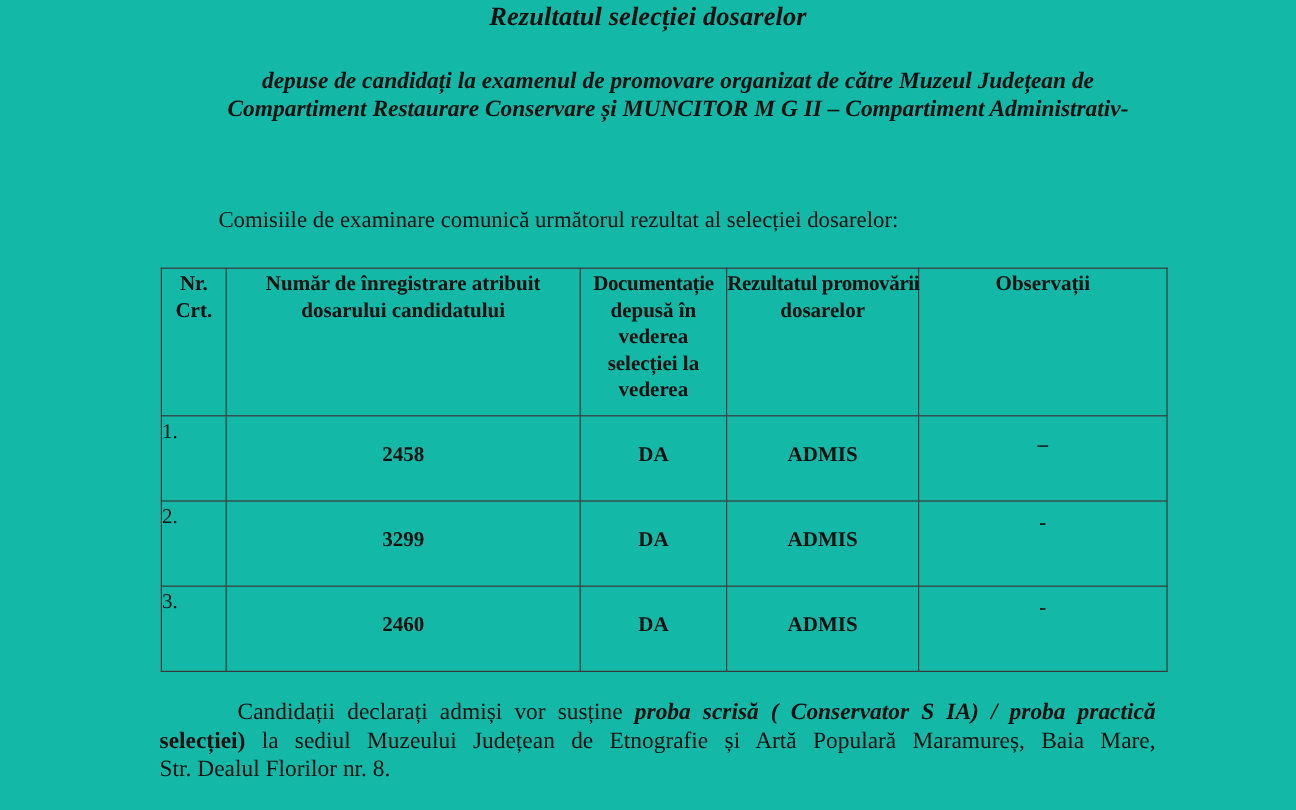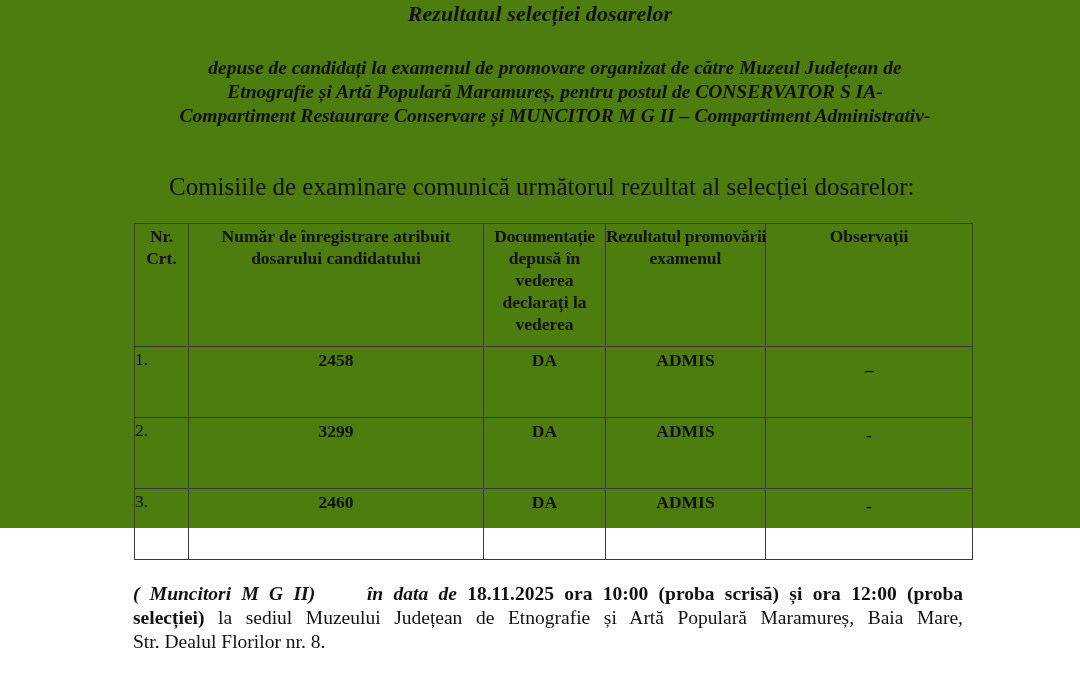--- a/index.html
+++ b/index.html
@@ -11,48 +11,48 @@
       width: 1080px;
       height: 675px;
       overflow: hidden;
       position: relative;
       font-family: "Liberation Serif", "DejaVu Serif", serif;
       color: #111111;
     }
     .page {
       position: absolute;
       left: 0; top: 0;
-      width: 1080px; height: 528px;
-      background: #4d7c0f;
+      width: 1080px; height: 675px;
+      background: #14b8a6;
     }
     .title {
       position: absolute;
       left: 0; width: 1080px;
       top: 1px;
       text-align: center;
       font-size: 22px;
       font-weight: bold;
       font-style: italic;
       letter-spacing: 0.1px;
     }
     .subtitle {
       position: absolute;
-      left: 145px; width: 820px;
+      left: 155px; width: 820px;
       top: 56px;
       text-align: center;
       font-size: 19.5px;
       font-weight: bold;
       font-style: italic;
       line-height: 24px;
     }
     .intro {
       position: absolute;
-      left: 169px;
+      left: 182px;
       top: 173px;
-      font-size: 25px;
+      font-size: 19px;
       white-space: nowrap;
     }
     table.results {
       position: absolute;
       left: 134px;
       top: 223px;
       width: 838px;
       border-collapse: collapse;
       table-layout: fixed;
     }
@@ -72,21 +72,21 @@
     table.results tr.body-row { height: 71px; }
     table.results td.nr {
       font-weight: normal;
       text-align: left;
       padding-left: 0px;
       padding-top: 1px;
     }
     table.results td.center {
       text-align: center;
       font-weight: bold;
-      padding-top: 2px;
+      padding-top: 20px;
       border-radius: 14px;
     }
     table.results td.obs {
       text-align: center;
       font-weight: bold;
       padding-top: 12px;
     }
     .footer {
       position: absolute;
       left: 133px;
@@ -104,21 +104,20 @@
   </style>
 </head>
 <body>
 
 <div class="page">
 
   <div class="title">Rezultatul selecției dosarelor</div>
 
   <div class="subtitle">
     <div>depuse de  candidați la examenul de promovare organizat de către Muzeul Județean de</div>
-    <div>Etnografie și Artă Populară Maramureș, pentru postul de CONSERVATOR S IA-</div>
     <div>Compartiment Restaurare Conservare și MUNCITOR M G II – Compartiment Administrativ-</div>
   </div>
 
   <div class="intro">Comisiile de examinare comunică următorul rezultat al selecției dosarelor:</div>
 
   <table class="results">
     <colgroup>
       <col style="width:54px">
       <col style="width:295px">
       <col style="width:122px">
@@ -132,26 +131,26 @@
         <div>Crt.</div>
       </th>
       <th>
         <div>Număr de înregistrare atribuit</div>
         <div>dosarului candidatului</div>
       </th>
       <th>
         <div style="white-space:nowrap;letter-spacing:-0.3px">Documentație</div>
         <div>depusă în</div>
         <div>vederea</div>
-        <div style="white-space:nowrap">declarați la</div>
+        <div style="white-space:nowrap">selecției la</div>
         <div>vederea</div>
       </th>
       <th>
         <div style="white-space:nowrap;letter-spacing:-0.3px">Rezultatul promovării</div>
-        <div>examenul</div>
+        <div>dosarelor</div>
       </th>
       <th>
         <div>Observații</div>
       </th>
     </tr>
 
     <tr class="body-row">
       <td class="nr">1.</td>
       <td class="center">2458</td>
       <td class="center">DA</td>
@@ -169,18 +168,18 @@
       <td class="nr">3.</td>
       <td class="center">2460</td>
       <td class="center">DA</td>
       <td class="center">ADMIS</td>
       <td class="obs" style="padding-top:6px">-</td>
     </tr>
   </tbody>
     </table>
 
   <div class="footer">
-    <span class="line"><span class="bi">( Muncitori M G II)</span>&nbsp;&nbsp;&nbsp;&nbsp;&nbsp;<span class="bi">în data de</span><span class="b"> 18.11.2025 ora 10:00 (proba scrisă) și ora 12:00 (proba</span></span>
+    <span class="line"><span class="indent"></span><span>Candidații declarați admiși vor susține </span><span class="bi">proba scrisă ( Conservator S IA) / proba practică</span></span>
     <span class="line"><span class="b">selecției)</span><span> la sediul Muzeului Județean de Etnografie și Artă Populară Maramureș, Baia Mare,</span></span>
     <span class="line last"><span>Str. Dealul Florilor nr. 8.</span></span>
   </div>
 
 </div>
 
 </body></html>

